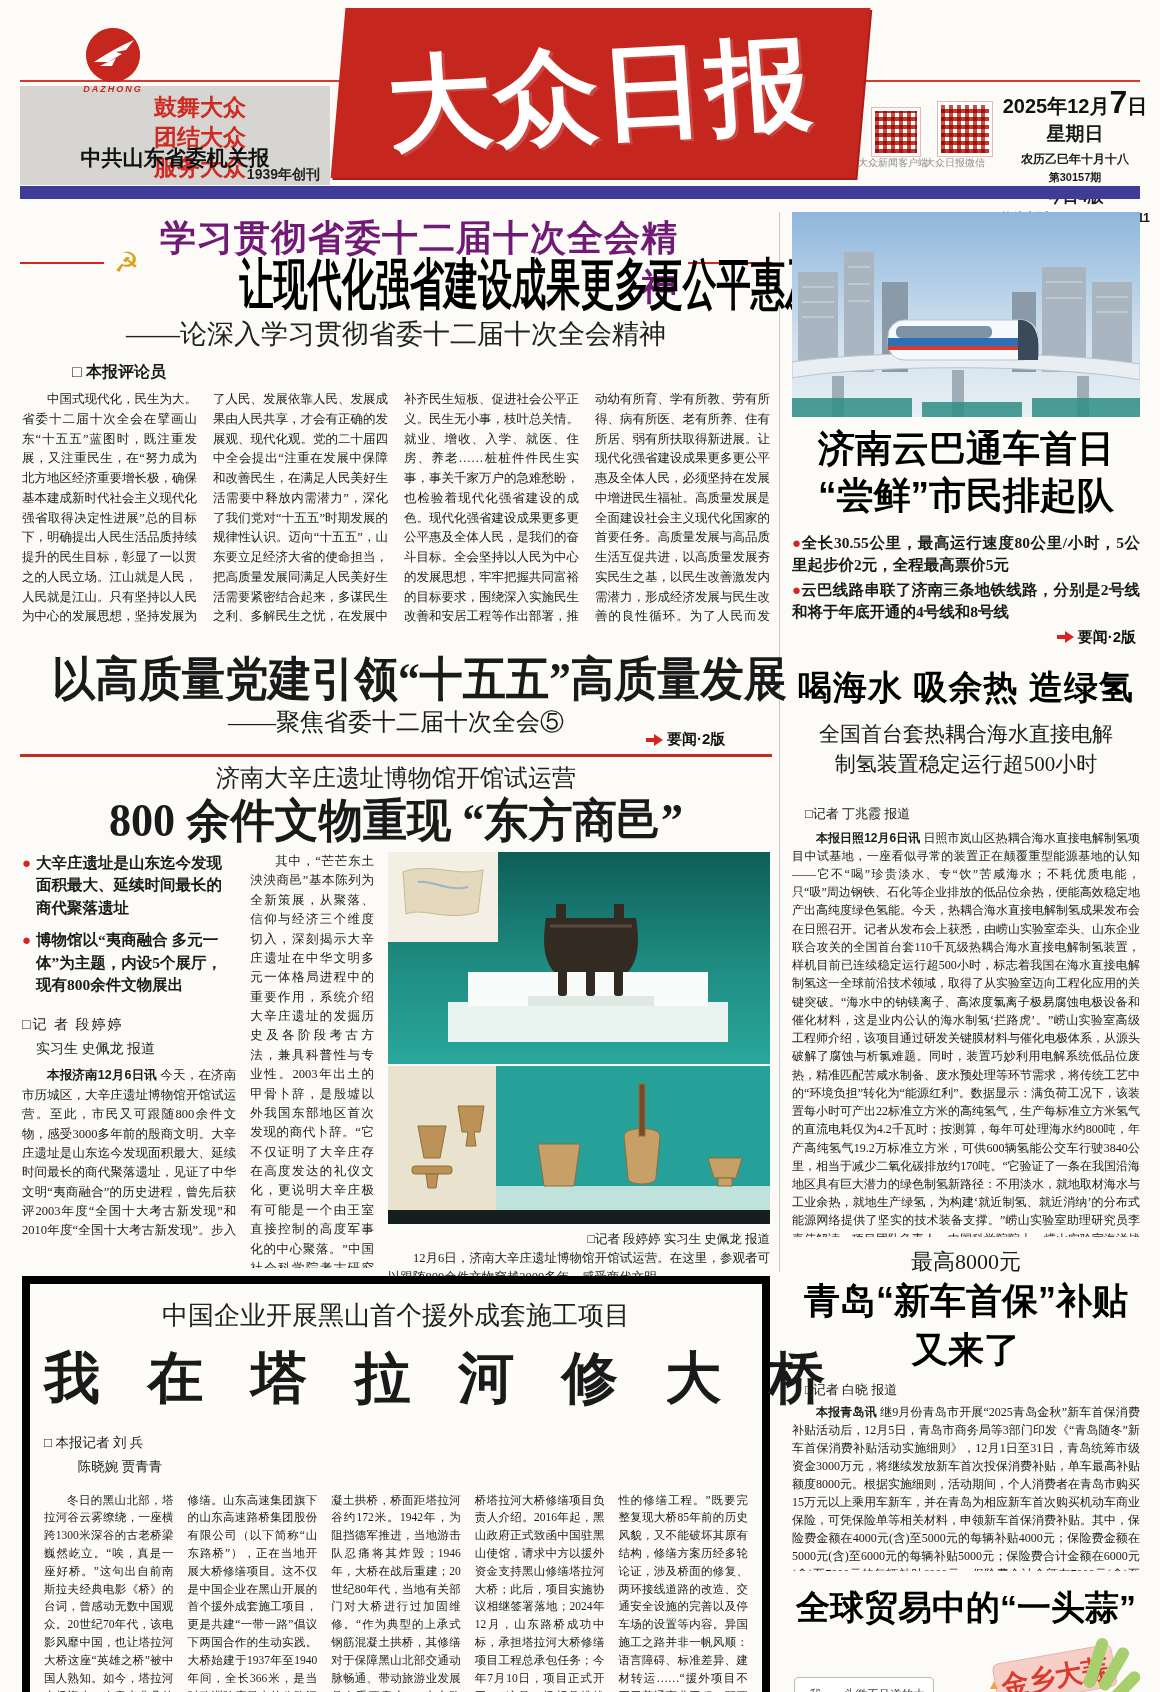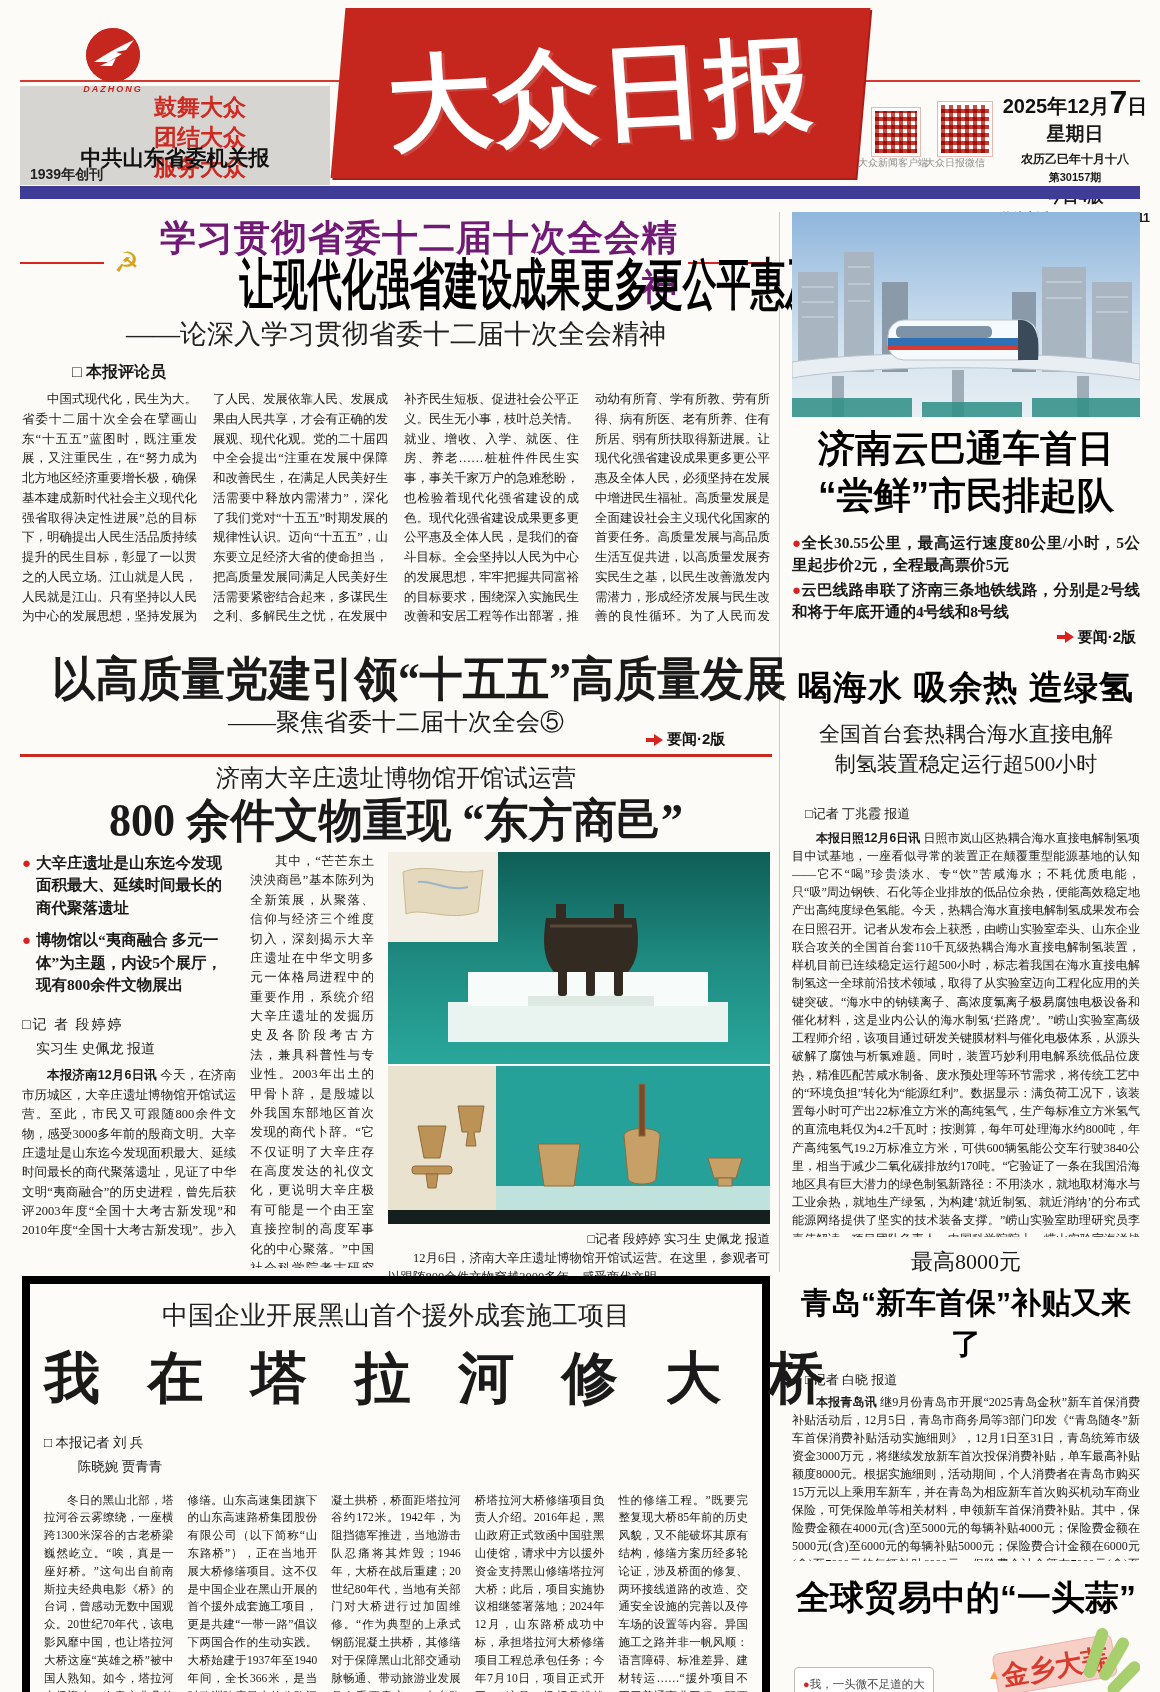--- a/index.html
+++ b/index.html
@@ -16,21 +16,21 @@
 
   
   #mast-redline { left:20px; top:80px; width:1120px; height:2px; background:#d43a32; }
   #mast-left-gray { left:20px; top:86px; width:310px; height:99px; background:#d7d5d2; }
   #logo-wrap { left:58px; top:28px; width:110px; text-align:center; }
   #logo-circle { width:54px; height:54px; border-radius:50%; background:#c5271f; margin:0 auto; position:relative; overflow:hidden; }
   #logo-circle svg { position:absolute; left:0; top:0; }
   #logo-text { color:#c5271f; font-weight:bold; font-size:9px; letter-spacing:2px; margin-top:2px; font-style:italic; }
   #slogans { left:120px; top:92px; width:160px; color:#cf2a21; font-weight:900; font-size:23px; line-height:30px; text-align:center; }
   #mast-org { left:30px; top:144px; width:290px; font-weight:900; font-size:21px; text-align:center; color:#111; }
-  #mast-founded { left:30px; top:166px; width:290px; font-weight:bold; font-size:14px; text-align:left; color:#222; }
+  #mast-founded { left:30px; top:166px; width:290px; font-weight:bold; font-size:14px; text-align:right; color:#222; }
   #mast-title-box {
     left:338px; top:8px; width:525px; height:170px; background:#c5271f;
     transform:skewX(-5deg); box-shadow:2px 2px 0 #a81f18;
   }
   #mast-title {
     position:absolute; left:0; top:18px; width:100%; text-align:center;
     color:#fff; font-size:104px; font-weight:900; transform:rotate(-3deg) skewX(6deg);
     font-family:"Liberation Serif",serif; letter-spacing:2px; text-shadow:3px 2px 0 rgba(255,255,255,.15);
   }
   .qr { width:48px; height:48px; background:
@@ -110,21 +110,21 @@
   #yunba-bullets { margin-top:12px; font-weight:bold; font-size:15.5px; line-height:1.5; }
   #yunba-bullets .bullet-item { margin-bottom:2px; display:block; text-indent:0; }
   #pointer2 { justify-content:flex-end; margin-top:4px; margin-right:4px; }
   .pointer.inline { display:flex; }
   #hydro-h { font-size:34px; margin-top:18px; letter-spacing:1px; }
   #hydro-sub { text-align:center; font-size:21px; line-height:1.45; margin-top:8px; }
   #hydro-byline { font-size:13px; margin-top:25px; text-indent:1em; }
   #hydro-body { margin-top:6px; font-size:12px; line-height:1.52; height:408px; overflow:hidden; text-indent:2em; }
   #hydro-body b, #qingdao-body b { font-weight:700; }
   #qingdao-kicker { text-align:center; font-size:22px; margin-top:10px; }
-  #qingdao-h { font-size:30px; margin-top:6px; }
+  #qingdao-h { font-size:36px; }
   #qingdao-byline { font-size:13px; margin-top:6px; text-indent:1em; }
   #qingdao-body { margin-top:4px; font-size:12px; line-height:1.5; height:168px; overflow:hidden; text-indent:2em; }
   #garlic-h { font-size:34px; margin-top:14px; }
   #garlic-zone { position:relative; width:348px; height:200px; margin-top:6px; }
   #garlic-quote { position:absolute; left:2px; top:40px; width:140px; border:1px solid #bbb; border-radius:4px; padding:8px; font-size:11.5px; line-height:1.5; color:#444; background:#fff; }
   #garlic-quote .dot { font-size:11px; }
   #garlic-art { position:absolute; right:0; top:0; width:200px; height:200px; }
 </style>
 </head>
 <body>

